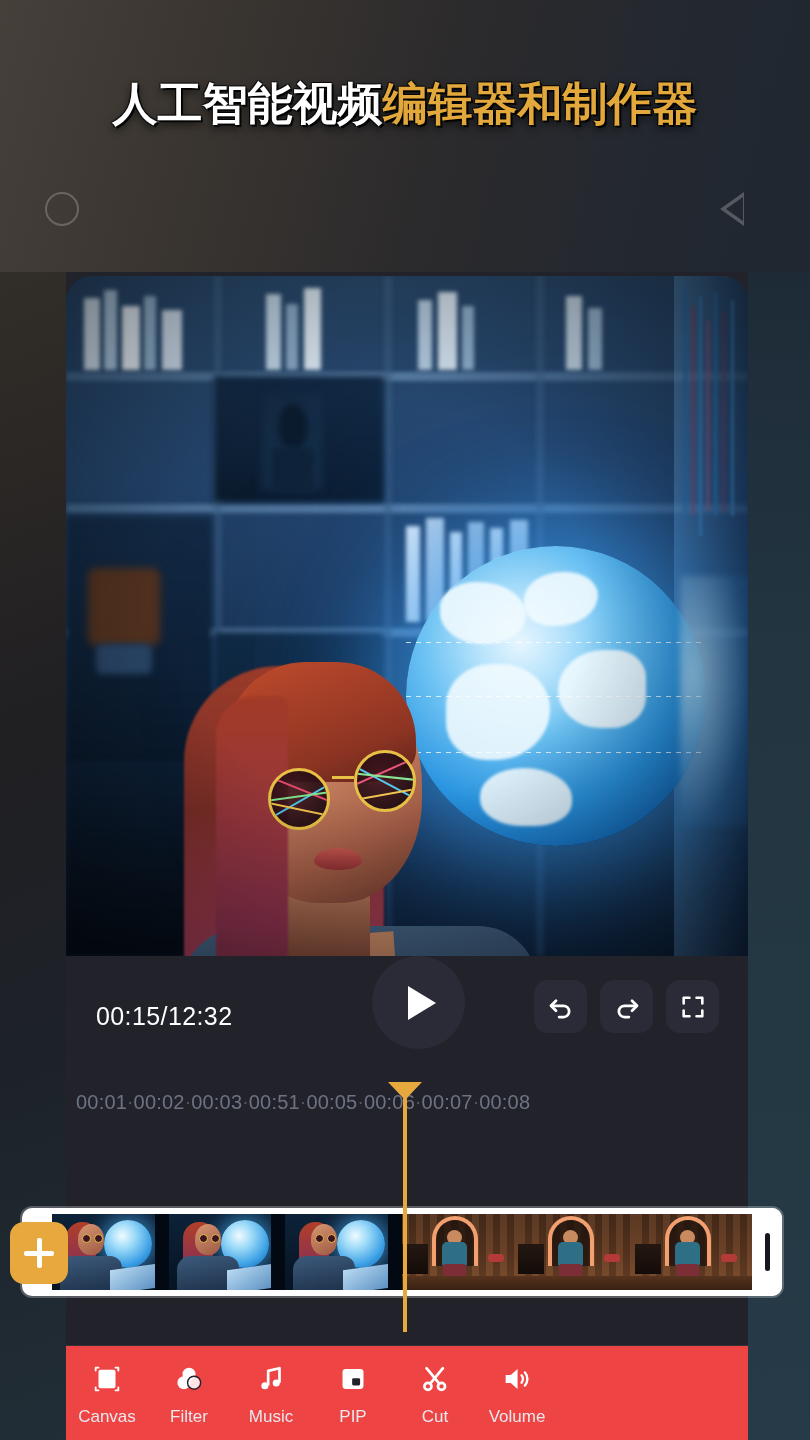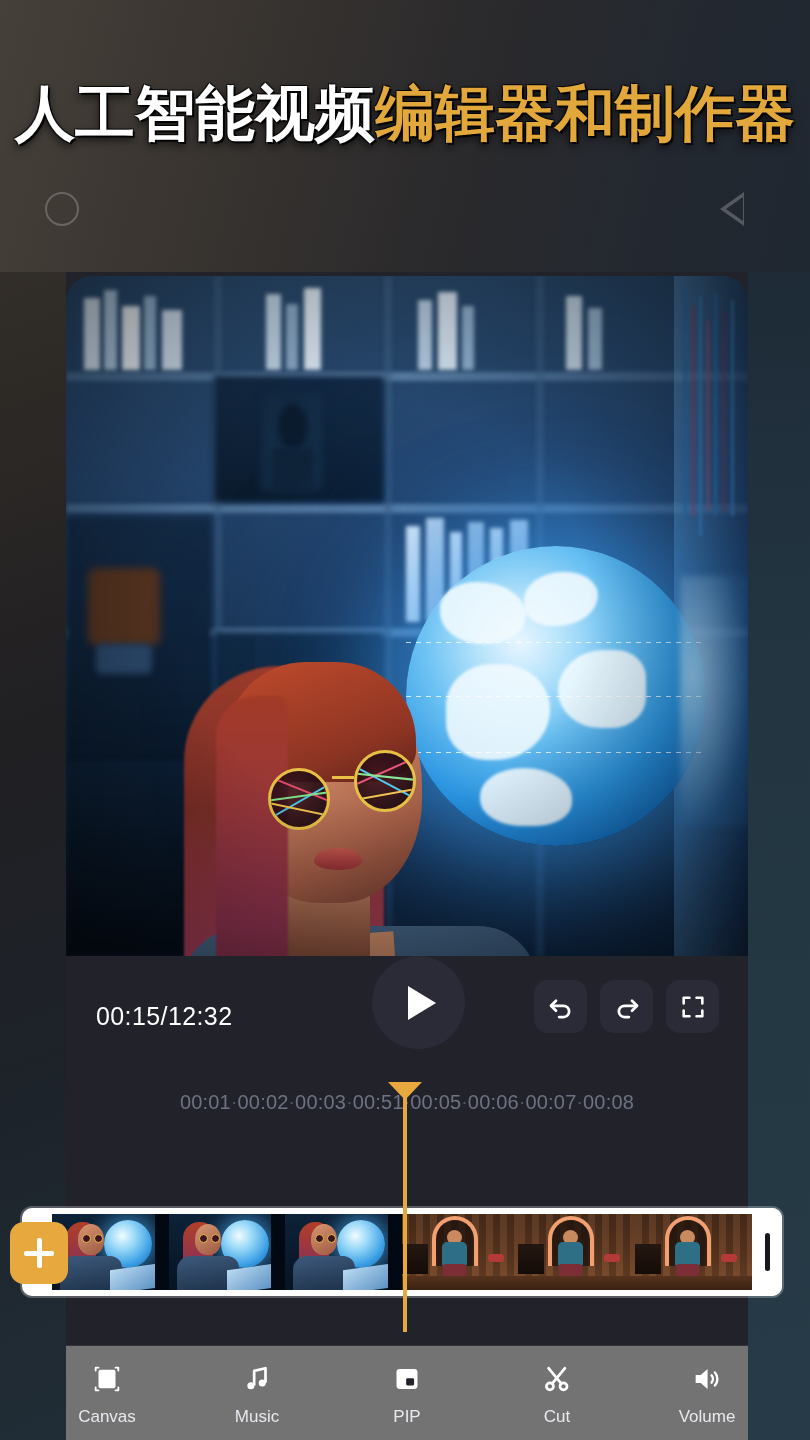--- a/index.html
+++ b/index.html
@@ -33,21 +33,21 @@
   }
 
   
   #promo {
     position:absolute; left:0; top:0; width:810px; height:272px;
     z-index:8;
   }
   #promo-title {
     position:absolute; top:74px; left:0; width:810px;
     text-align:center;
-    font-size:60px; font-weight:bold;
+    font-size:45px; font-weight:bold;
     letter-spacing:0px;
     white-space:nowrap;
     text-shadow:
       2px 2px 0 rgba(0,0,0,.85), -1px -1px 0 rgba(0,0,0,.6),
       1px -1px 0 rgba(0,0,0,.6), -1px 1px 0 rgba(0,0,0,.6),
       0 4px 9px rgba(0,0,0,.75);
   }
   #promo-title .w { color:#ffffff; }
   #promo-title .o { color:#e3a83b; }
   #promo-sub {
@@ -226,21 +226,21 @@
     border-radius:14px; background:#2b2b38;
     display:flex; align-items:center; justify-content:center;
   }
   #btn-undo { left:468px; }
   #btn-redo { left:534px; }
   #btn-full { left:600px; }
 
   
   #ruler {
     position:absolute; left:66px; top:1082px; width:682px; height:40px; z-index:6;
-    display:flex; align-items:center; justify-content:center;
+    display:flex; align-items:center; justify-content:flex-start;
     padding:0 10px;
     color:#6d7382; font-size:20px; letter-spacing:.2px;
   }
   #ruler .dot { color:#555b69; font-size:19px; }
 
   
   #playhead {
     position:absolute; left:403px; top:1082px; width:4px; height:250px;
     background:#e7a93e; z-index:12;
   }
@@ -349,22 +349,22 @@
   #add-clip .plus-h { position:absolute; width:30px; height:5px; background:#fff; border-radius:2px; }
   #add-clip .plus-v { position:absolute; width:5px; height:30px; background:#fff; border-radius:2px; }
 
   
   #toolbar-sep {
     position:absolute; left:66px; top:1345px; width:682px; height:1px;
     background:rgba(255,255,255,.08); z-index:7;
   }
   #toolbar {
     position:absolute; left:66px; top:1346px; width:682px; height:94px; z-index:7;
-    display:flex; align-items:center; justify-content:space-between;
-    background:#737373;
+    display:flex; align-items:center; justify-content:flex-start;
+    background:#ef4444;
   }
   .tool { width:82px; display:flex; flex-direction:column; align-items:center; gap:9px; }
   .tool .ico { height:38px; display:flex; align-items:center; justify-content:center; }
   .tool .lbl { color:#e8e8ee; font-size:17px; }
 </style>
 </head>
 <body>
 
 <div id="frame"></div>
 <div id="right-strip"></div>
@@ -608,20 +608,31 @@
         <rect x="6" y="5.5" width="12" height="13" rx="1.4" fill="#fff"></rect>
         <g fill="none" stroke="#fff" stroke-width="1.3" stroke-linecap="round">
           <path d="M4 4 h2 M4 4 v2 M20 4 h-2 M20 4 v2 M4 20 h2 M4 20 v-2 M20 20 h-2 M20 20 v-2"></path>
         </g>
       </svg>
     </span>
     <span class="lbl">Canvas</span>
   </div>
 
 
+  <div class="tool">
+    <span class="ico">
+      <svg width="34" height="34" viewBox="0 0 24 24">
+        <circle cx="12" cy="8.6" r="4.6" fill="#fff"></circle>
+        <circle cx="8.4" cy="14.6" r="4.6" fill="#fff"></circle>
+        <circle cx="15.6" cy="14.6" r="4.6" fill="#fff" fill-opacity=".85"></circle>
+        <circle cx="15.6" cy="14.6" r="4.6" fill="none" stroke="#22222b" stroke-width="1"></circle>
+      </svg>
+    </span>
+    <span class="lbl">Filter</span>
+  </div>
 
   <div class="tool">
     <span class="ico">
       <svg width="34" height="34" viewBox="0 0 24 24">
         <path d="M10 16.5V6.3l8-1.9v10.2" fill="none" stroke="#fff" stroke-width="1.9" stroke-linejoin="round"></path>
         <circle cx="7.7" cy="16.8" r="2.5" fill="#fff"></circle>
         <circle cx="15.7" cy="14.8" r="2.5" fill="#fff"></circle>
       </svg>
     </span>
     <span class="lbl">Music</span>

